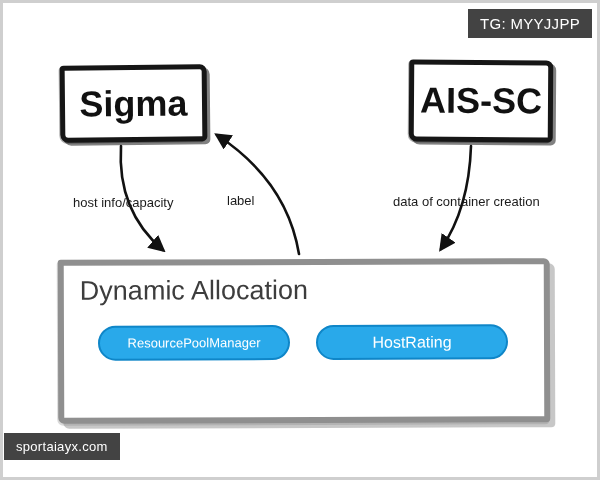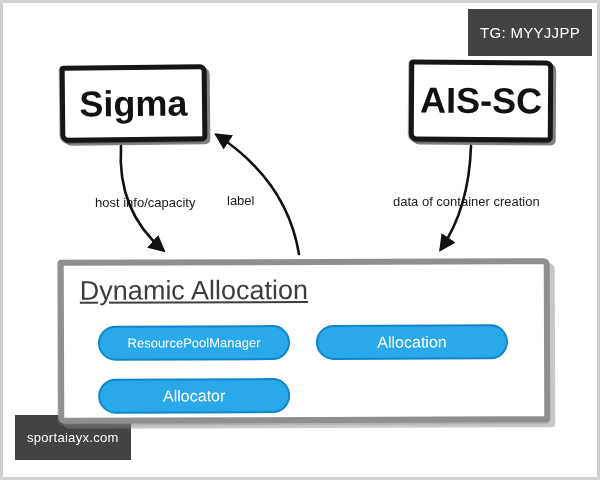--- a/index.html
+++ b/index.html
@@ -14,27 +14,27 @@
     height: 480px;
     box-sizing: border-box;
     border: 3px solid #cfcfcf;
     background: #ffffff;
     overflow: hidden;
   }
   .badge {
     position: absolute;
     background: #434343;
     color: #ffffff;
-    padding: 15px 12px;
+    padding: 6px 12px;
     font-size: 14px;
     letter-spacing: 0.3px;
     white-space: nowrap;
   }
   .badge.tag { top: 6px; right: 5px; font-size: 15px; }
-  .badge.site { left: 12px; bottom: 17px; font-size: 13px; }
+  .badge.site { left: 1px; bottom: 17px; font-size: 13px; }
 
   .node {
     position: absolute;
     box-sizing: border-box;
     background: #ffffff;
     border: 5px solid #161616;
     border-radius: 4px 7px 5px 8px;
     box-shadow: 3px 3px 0 rgba(25,25,25,0.55), -1px 1px 0 rgba(25,25,25,0.35);
     display: flex;
     align-items: center;
@@ -54,21 +54,20 @@
     border-radius: 3px 6px 4px 6px;
     box-shadow: 5px 5px 0 rgba(130,130,130,0.45), -1px 2px 0 rgba(130,130,130,0.3);
     display: block;
     transform: rotate(-0.2deg);
   }
   .da-title {
     position: absolute;
     left: 16px; top: 10px;
     font-size: 27px;
     color: #3d3d3d;
-    text-decoration: underline;
   }
   .pill-grid {
     position: absolute;
     left: 34px; right: 36px; top: 60px;
     display: grid;
     grid-template-columns: 1fr 1fr;
     column-gap: 26px;
     row-gap: 18px;
   }
   .pill {
@@ -91,21 +90,21 @@
     left: 0; top: 0;
     width: 600px; height: 480px;
     pointer-events: none;
   }
   .edge-label {
     position: absolute;
     font-size: 13px;
     color: #1b1b1b;
     white-space: nowrap;
   }
-  .edge-label.e1 { left: 92px;  top: 192px; }
+  .edge-label.e1 { left: 70px;  top: 192px; }
   .edge-label.e2 { left: 224px; top: 190px; }
   .edge-label.e3 { left: 390px; top: 191px; text-align: right; }
 </style>
 </head>
 <body>
 
 <div class="canvas">
 
   <div class="badge tag">TG: MYYJJPP</div>
   <div class="badge site">sportaiayx.com</div>
@@ -130,18 +129,17 @@
   </div>
 
   <div class="node aissc">
     <span class="node-label">AIS-SC</span>
   </div>
 
   <div class="node da">
     <div class="da-title">Dynamic Allocation</div>
     <div class="pill-grid">
       <div class="pill small">ResourcePoolManager</div>
-      <div class="pill">Allocation</div>
-      <div class="pill">Allocator</div>
+      <div class="pill">HostRating</div>
     </div>
   </div>
 
 </div>
 
 </body></html>

